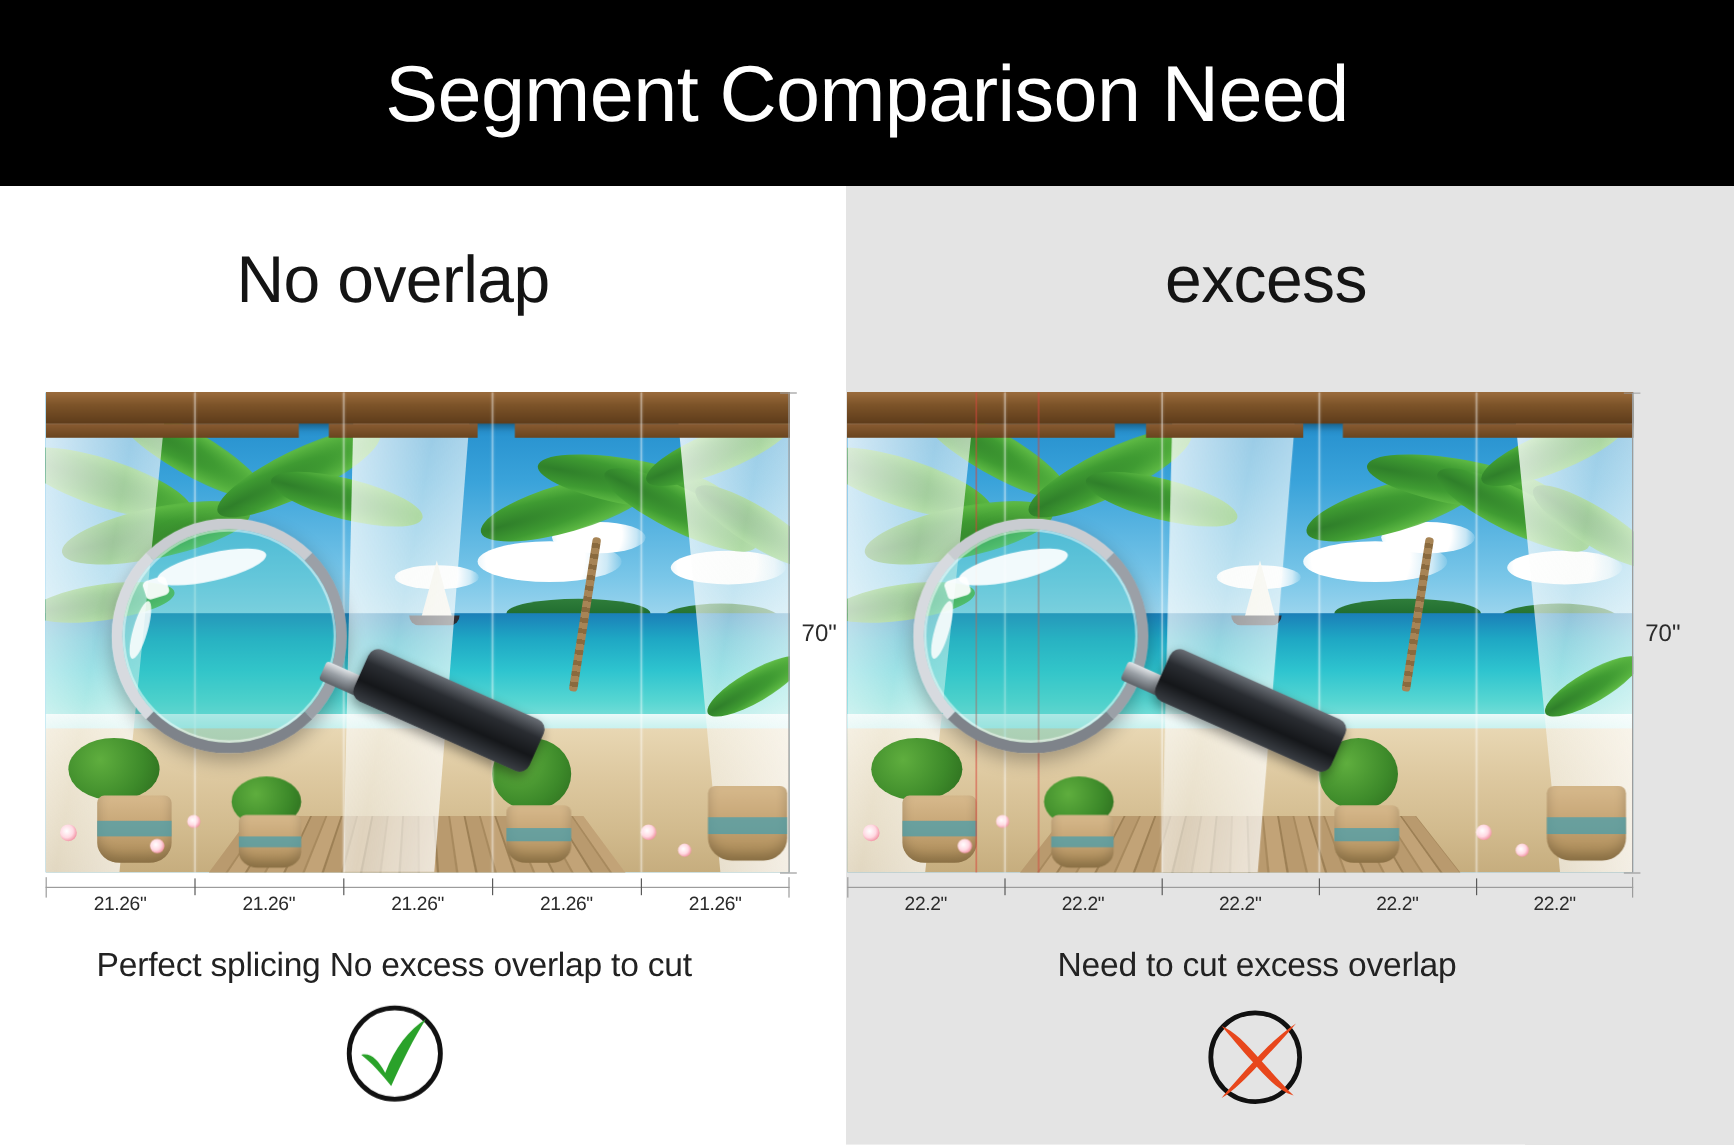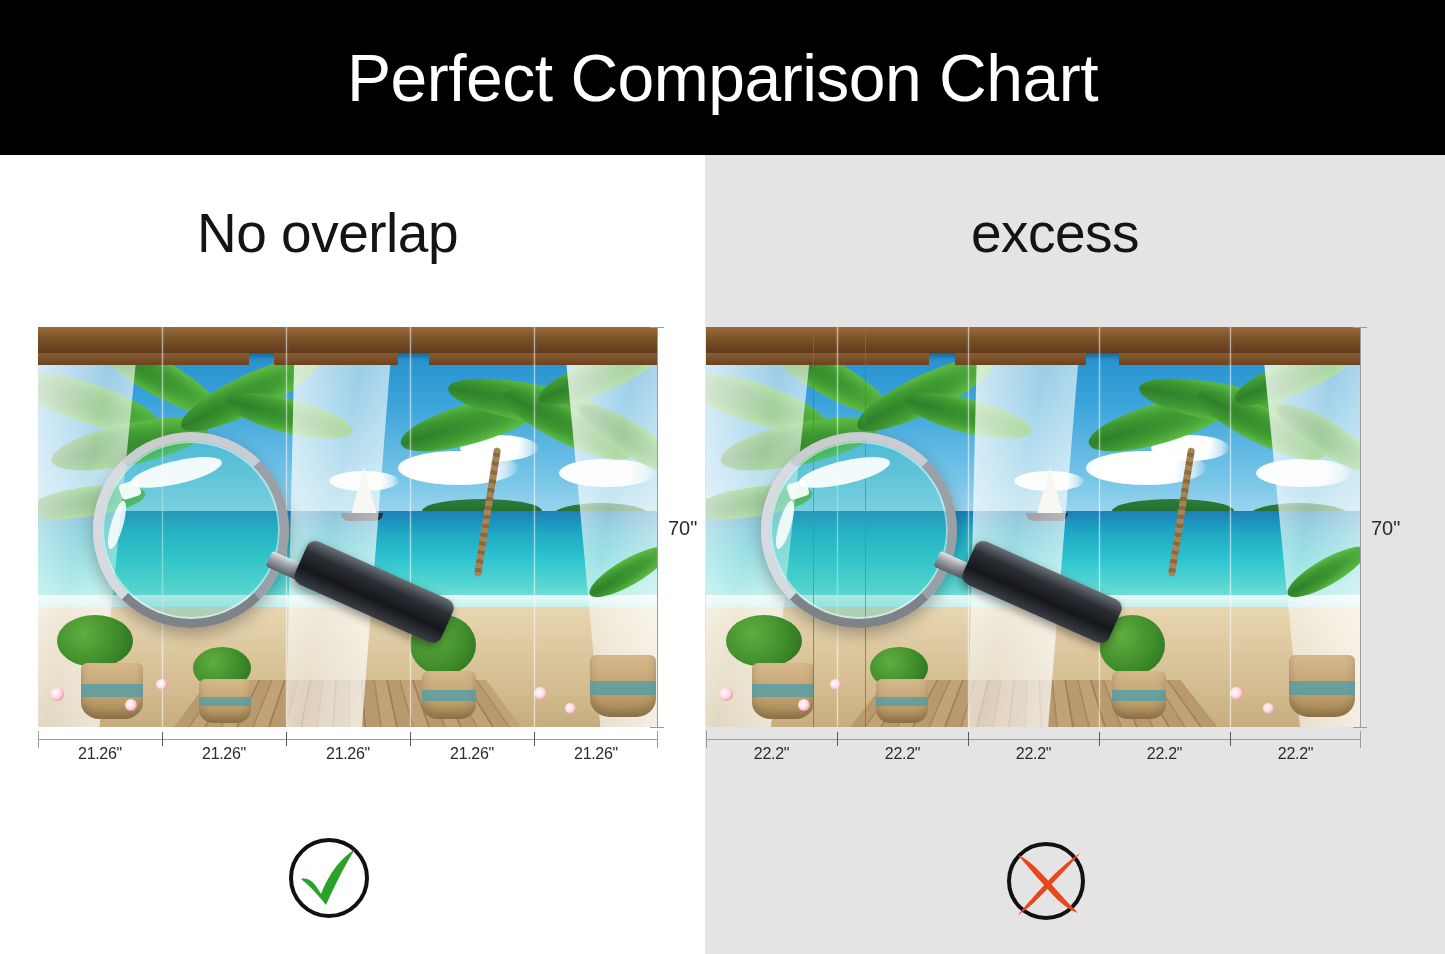--- a/index.html
+++ b/index.html
@@ -255,21 +255,21 @@
     position:absolute; width:100%; display:flex; justify-content:center;
   }
   .verdict svg { display:block; }
 </style>
 </head>
 <body>
 
 <div id="root">
 
   <div class="header">
-    <div class="header-title">Perfect Comparison Chart</div>
+    <div class="header-title">Segment Comparison Need</div>
   </div>
 
   <div class="panels">
 
     <div class="panel panel-left">
 
       <div class="panel-heading">No overlap</div>
 
       <div class="figure figure-left">
 
@@ -369,20 +369,21 @@
         <div class="dim-tick" style="left:372px;top:405px;height:14px;"></div>
         <div class="dim-tick" style="left:496px;top:405px;height:14px;"></div>
 
         <div class="dim-label" style="left:0px;top:418px;width:124px;">21.26"</div>
         <div class="dim-label" style="left:124px;top:418px;width:124px;">21.26"</div>
         <div class="dim-label" style="left:248px;top:418px;width:124px;">21.26"</div>
         <div class="dim-label" style="left:372px;top:418px;width:124px;">21.26"</div>
         <div class="dim-label" style="left:496px;top:418px;width:124px;">21.26"</div>
       </div>
 
+      <div class="caption" style="top:632px;padding-right:48px;">Perfect splicing No excess overlap to cut</div>
 
       <div class="verdict" style="top:678px;padding-right:48px;">
         <svg width="88" height="88" viewBox="0 0 88 88">
           <circle cx="44" cy="45" r="38" fill="none" stroke="#111111" stroke-width="4"></circle>
           <path d="M16 46 C24 44 30 50 36 61 C44 40 56 25 70 16 C60 32 50 52 41 72 C33 62 24 52 16 46 Z" fill="#2aa22a"></path>
         </svg>
       </div>
     </div>
 
     <div class="panel panel-right">
@@ -490,20 +491,21 @@
         <div class="dim-tick" style="left:393px;top:405px;height:14px;"></div>
         <div class="dim-tick" style="left:524px;top:405px;height:14px;"></div>
 
         <div class="dim-label" style="left:0px;top:418px;width:131px;">22.2"</div>
         <div class="dim-label" style="left:131px;top:418px;width:131px;">22.2"</div>
         <div class="dim-label" style="left:262px;top:418px;width:131px;">22.2"</div>
         <div class="dim-label" style="left:393px;top:418px;width:131px;">22.2"</div>
         <div class="dim-label" style="left:524px;top:418px;width:131px;">22.2"</div>
       </div>
 
+      <div class="caption" style="top:632px;padding-right:55px;">Need to cut excess overlap</div>
 
       <div class="verdict" style="top:678px;padding-right:55px;">
         <svg width="92" height="92" viewBox="0 0 92 92">
           <circle cx="44" cy="48" r="37" fill="none" stroke="#111111" stroke-width="4"></circle>
           <path d="M16 22 C26 26 36 36 50 52 C60 63 68 72 76 80 C64 76 54 66 42 52 C31 40 23 30 16 22 Z" fill="#e8471c"></path>
           <path d="M78 20 C70 30 60 40 48 53 C36 66 26 76 16 82 C24 72 33 62 45 49 C57 36 69 26 78 20 Z" fill="#e8471c"></path>
         </svg>
       </div>
     </div>
   </div>

